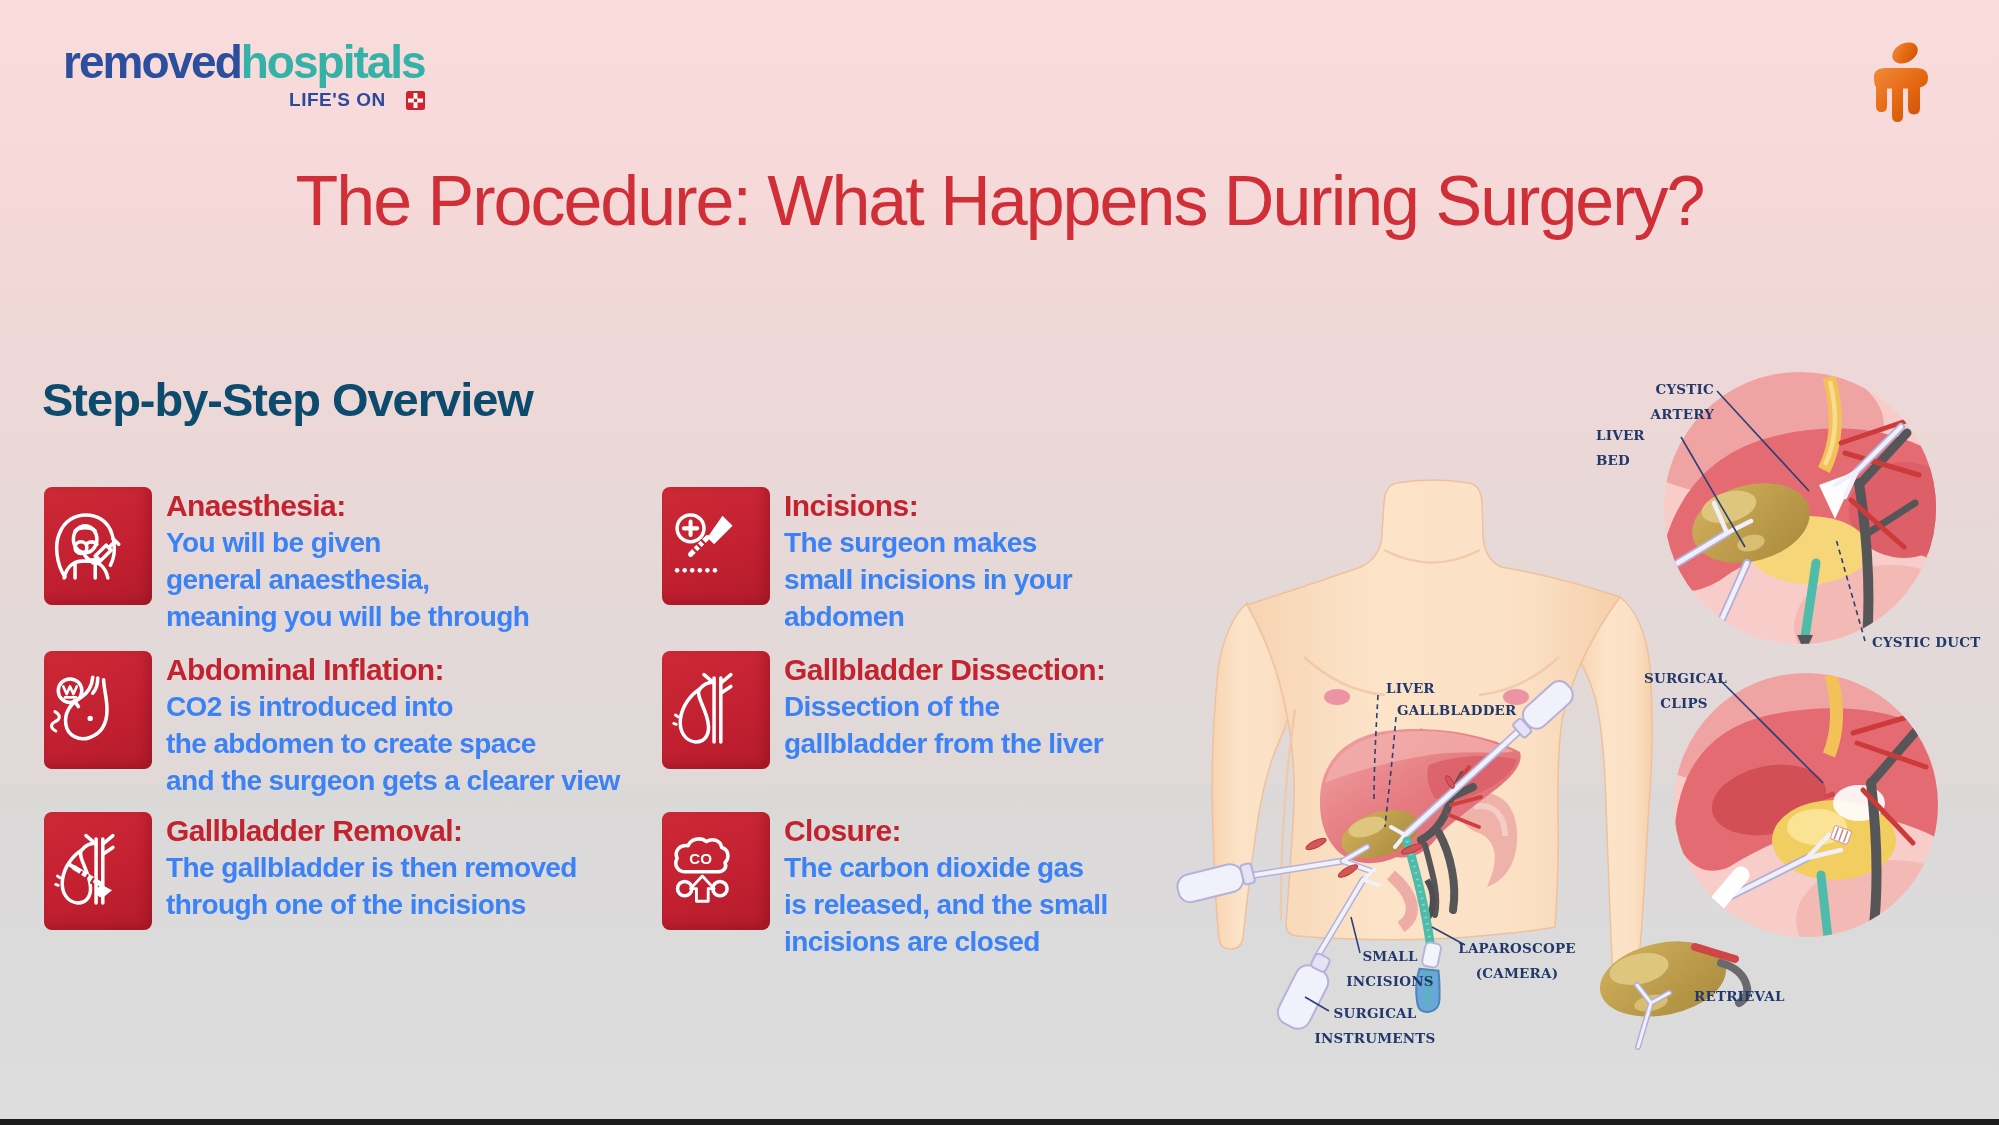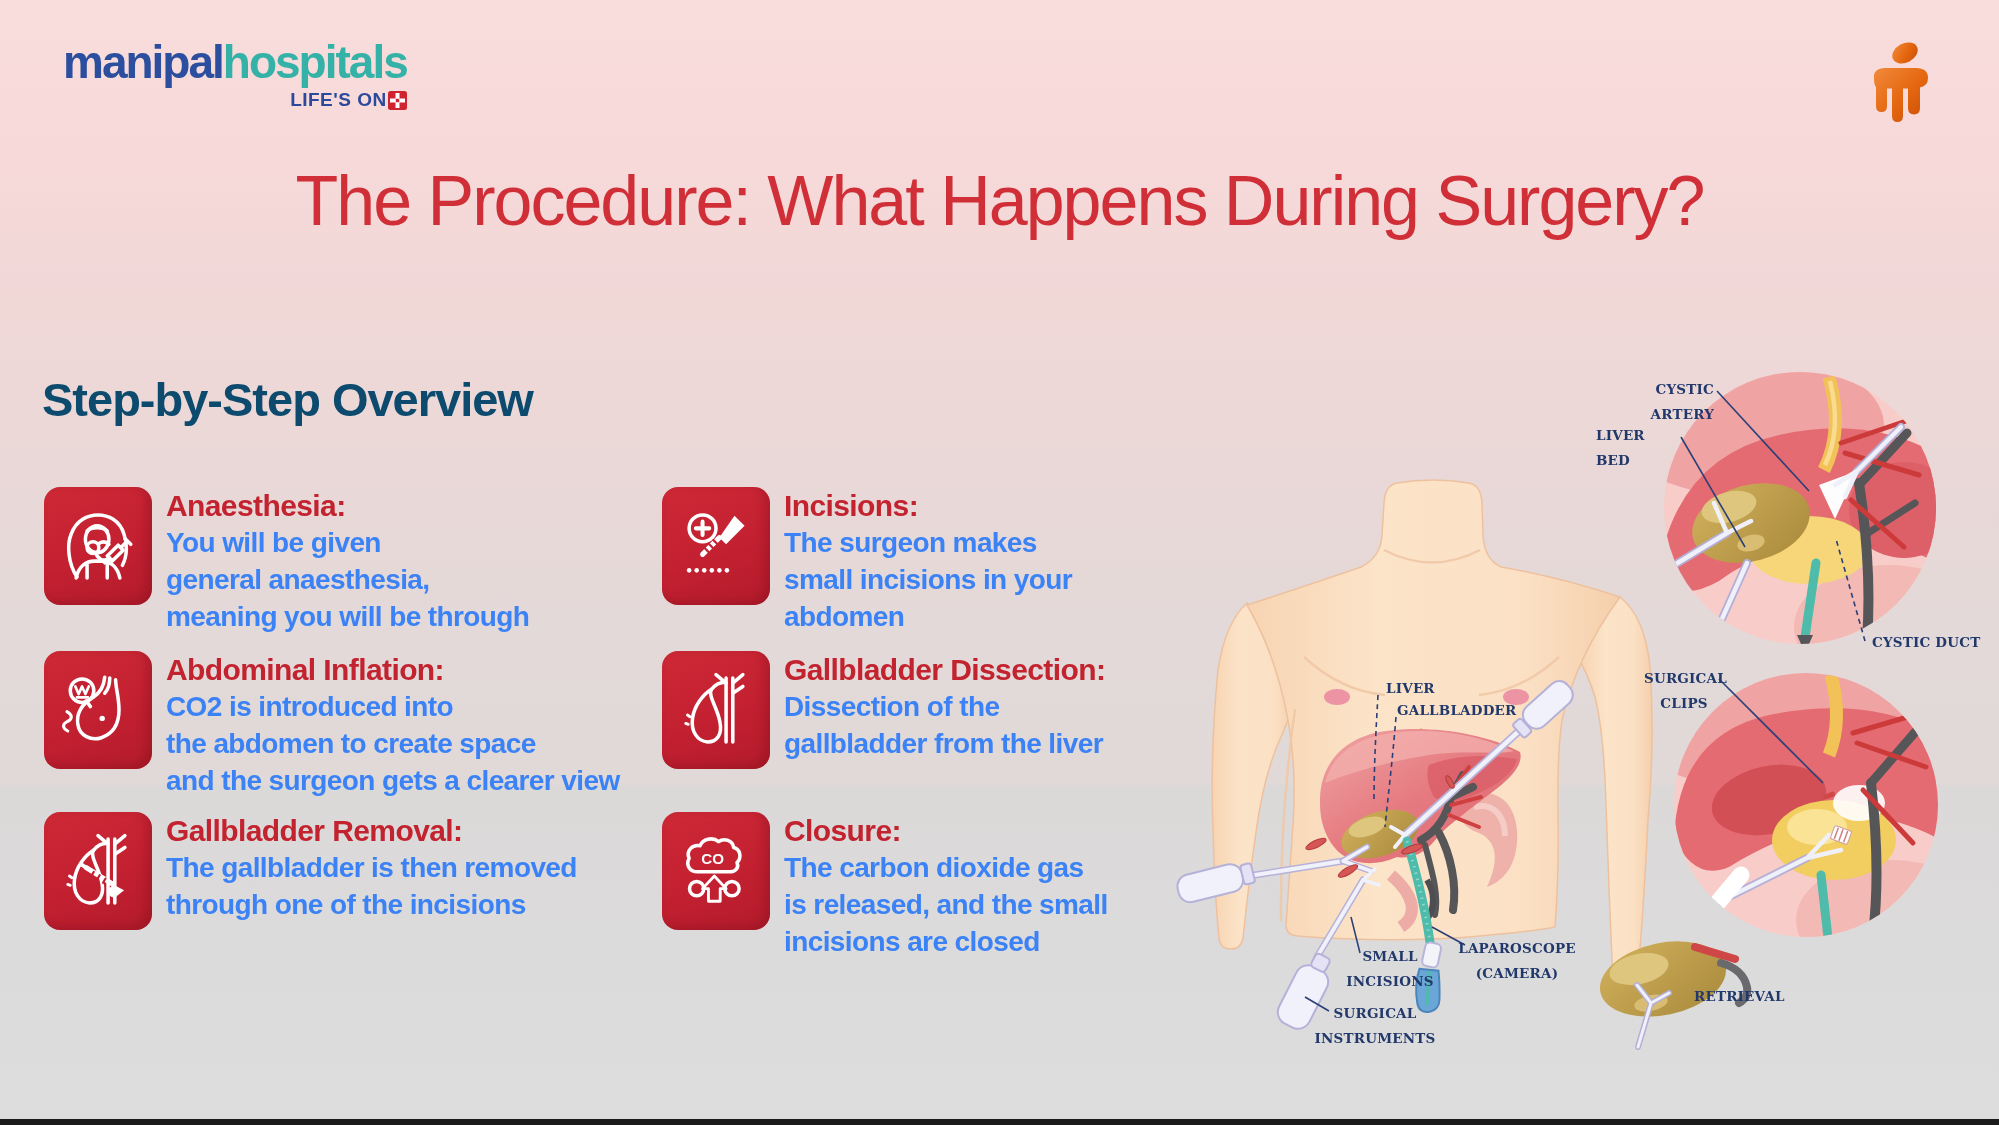--- a/index.html
+++ b/index.html
@@ -11,64 +11,64 @@
       #f9dcdc 0%, #f7d9d9 14%, #f0d8d7 28%, #e9d8d7 42%,
       #e3d9d8 55%, #e0d9d8 69.6%, #dbd8d8 70%, #dcdbdb 85%, #dddddd 100%);
   }
   .abs { position:absolute; }
 
   
   .logo { left:63px; top:38px; }
   .logo-line1 { font-size:46px; font-weight:700; letter-spacing:-2px; line-height:1.05; }
   .logo-part1 { color:#2b4e9e; }
   .logo-part2 { color:#35b2a7; }
-  .logo-line2 { display:flex; justify-content:flex-end; align-items:center; gap:1px; margin-top:3px; }
+  .logo-line2 { display:flex; justify-content:flex-end; align-items:center; gap:20px; margin-top:3px; }
   .tagline { font-size:19px; font-weight:700; letter-spacing:0.5px; color:#2b4a9c; }
 
   
   .brand-mark { left:1864px; top:40px; }
 
   
   .main-title {
     left:0; right:0; top:166px; text-align:center;
     font-size:70px; font-weight:400; letter-spacing:-2px;
     color:#d02f38; line-height:70px;
   }
   .section-heading {
     left:42px; top:372px; font-size:47px; font-weight:700;
     letter-spacing:-1px; color:#0c4a6e;
   }
 
   
   .step { display:flex; align-items:flex-start; }
   .tile {
-    width:108px; height:118px; border-radius:16px; flex:0 0 auto;
+    width:108px; height:118px; border-radius:8px; flex:0 0 auto;
     background:linear-gradient(160deg,#cd2936 0%,#c32031 55%,#b41c2b 100%);
     box-shadow:inset -6px -4px 10px rgba(110,10,22,.28);
-    display:flex; align-items:center; justify-content:center;
+    display:flex; align-items:center; justify-content:flex-start;
   }
   .tile svg { width:84px; height:84px; }
   .step-text { margin-left:14px; padding-top:0; }
   .step-title { font-size:30px; font-weight:700; letter-spacing:-0.6px; color:#c3232f; line-height:37px; }
   .step-line  { font-size:28px; font-weight:700; letter-spacing:-0.6px; color:#3b82f6; line-height:37px; }
 
   
   .illustration-svg { left:1129px; top:335px; width:870px; height:790px; }
   .ill-label {
     position:absolute; font-family:"DejaVu Serif", serif; font-weight:700;
     font-size:13.5px; line-height:1.85; color:#21386b; letter-spacing:0.2px;
     z-index:5; white-space:normal;text-align:center;
   }
   .bottom-bar { left:0; right:0; bottom:0; height:6px; background:#1b1b1b; }
 </style>
 </head>
 <body>
 
 <div class="abs logo">
-  <div class="logo-line1"><span class="logo-part1">manipal</span><span class="logo-part2">hospitals</span></div>
+  <div class="logo-line1"><span class="logo-part1">removed</span><span class="logo-part2">hospitals</span></div>
   <div class="logo-line2">
     <span class="tagline">LIFE'S ON</span>
     <svg width="19" height="19" viewBox="0 0 19 19">
       <rect x="0" y="0" width="19" height="19" rx="2.5" fill="#cf2430"></rect>
       <rect x="7.5" y="2" width="4" height="15" fill="#ffffff"></rect>
       <rect x="2" y="7.5" width="15" height="4" fill="#ffffff"></rect>
       <rect x="7.8" y="7.8" width="3.4" height="3.4" fill="#cf2430"></rect>
     </svg>
   </div>
 </div>

